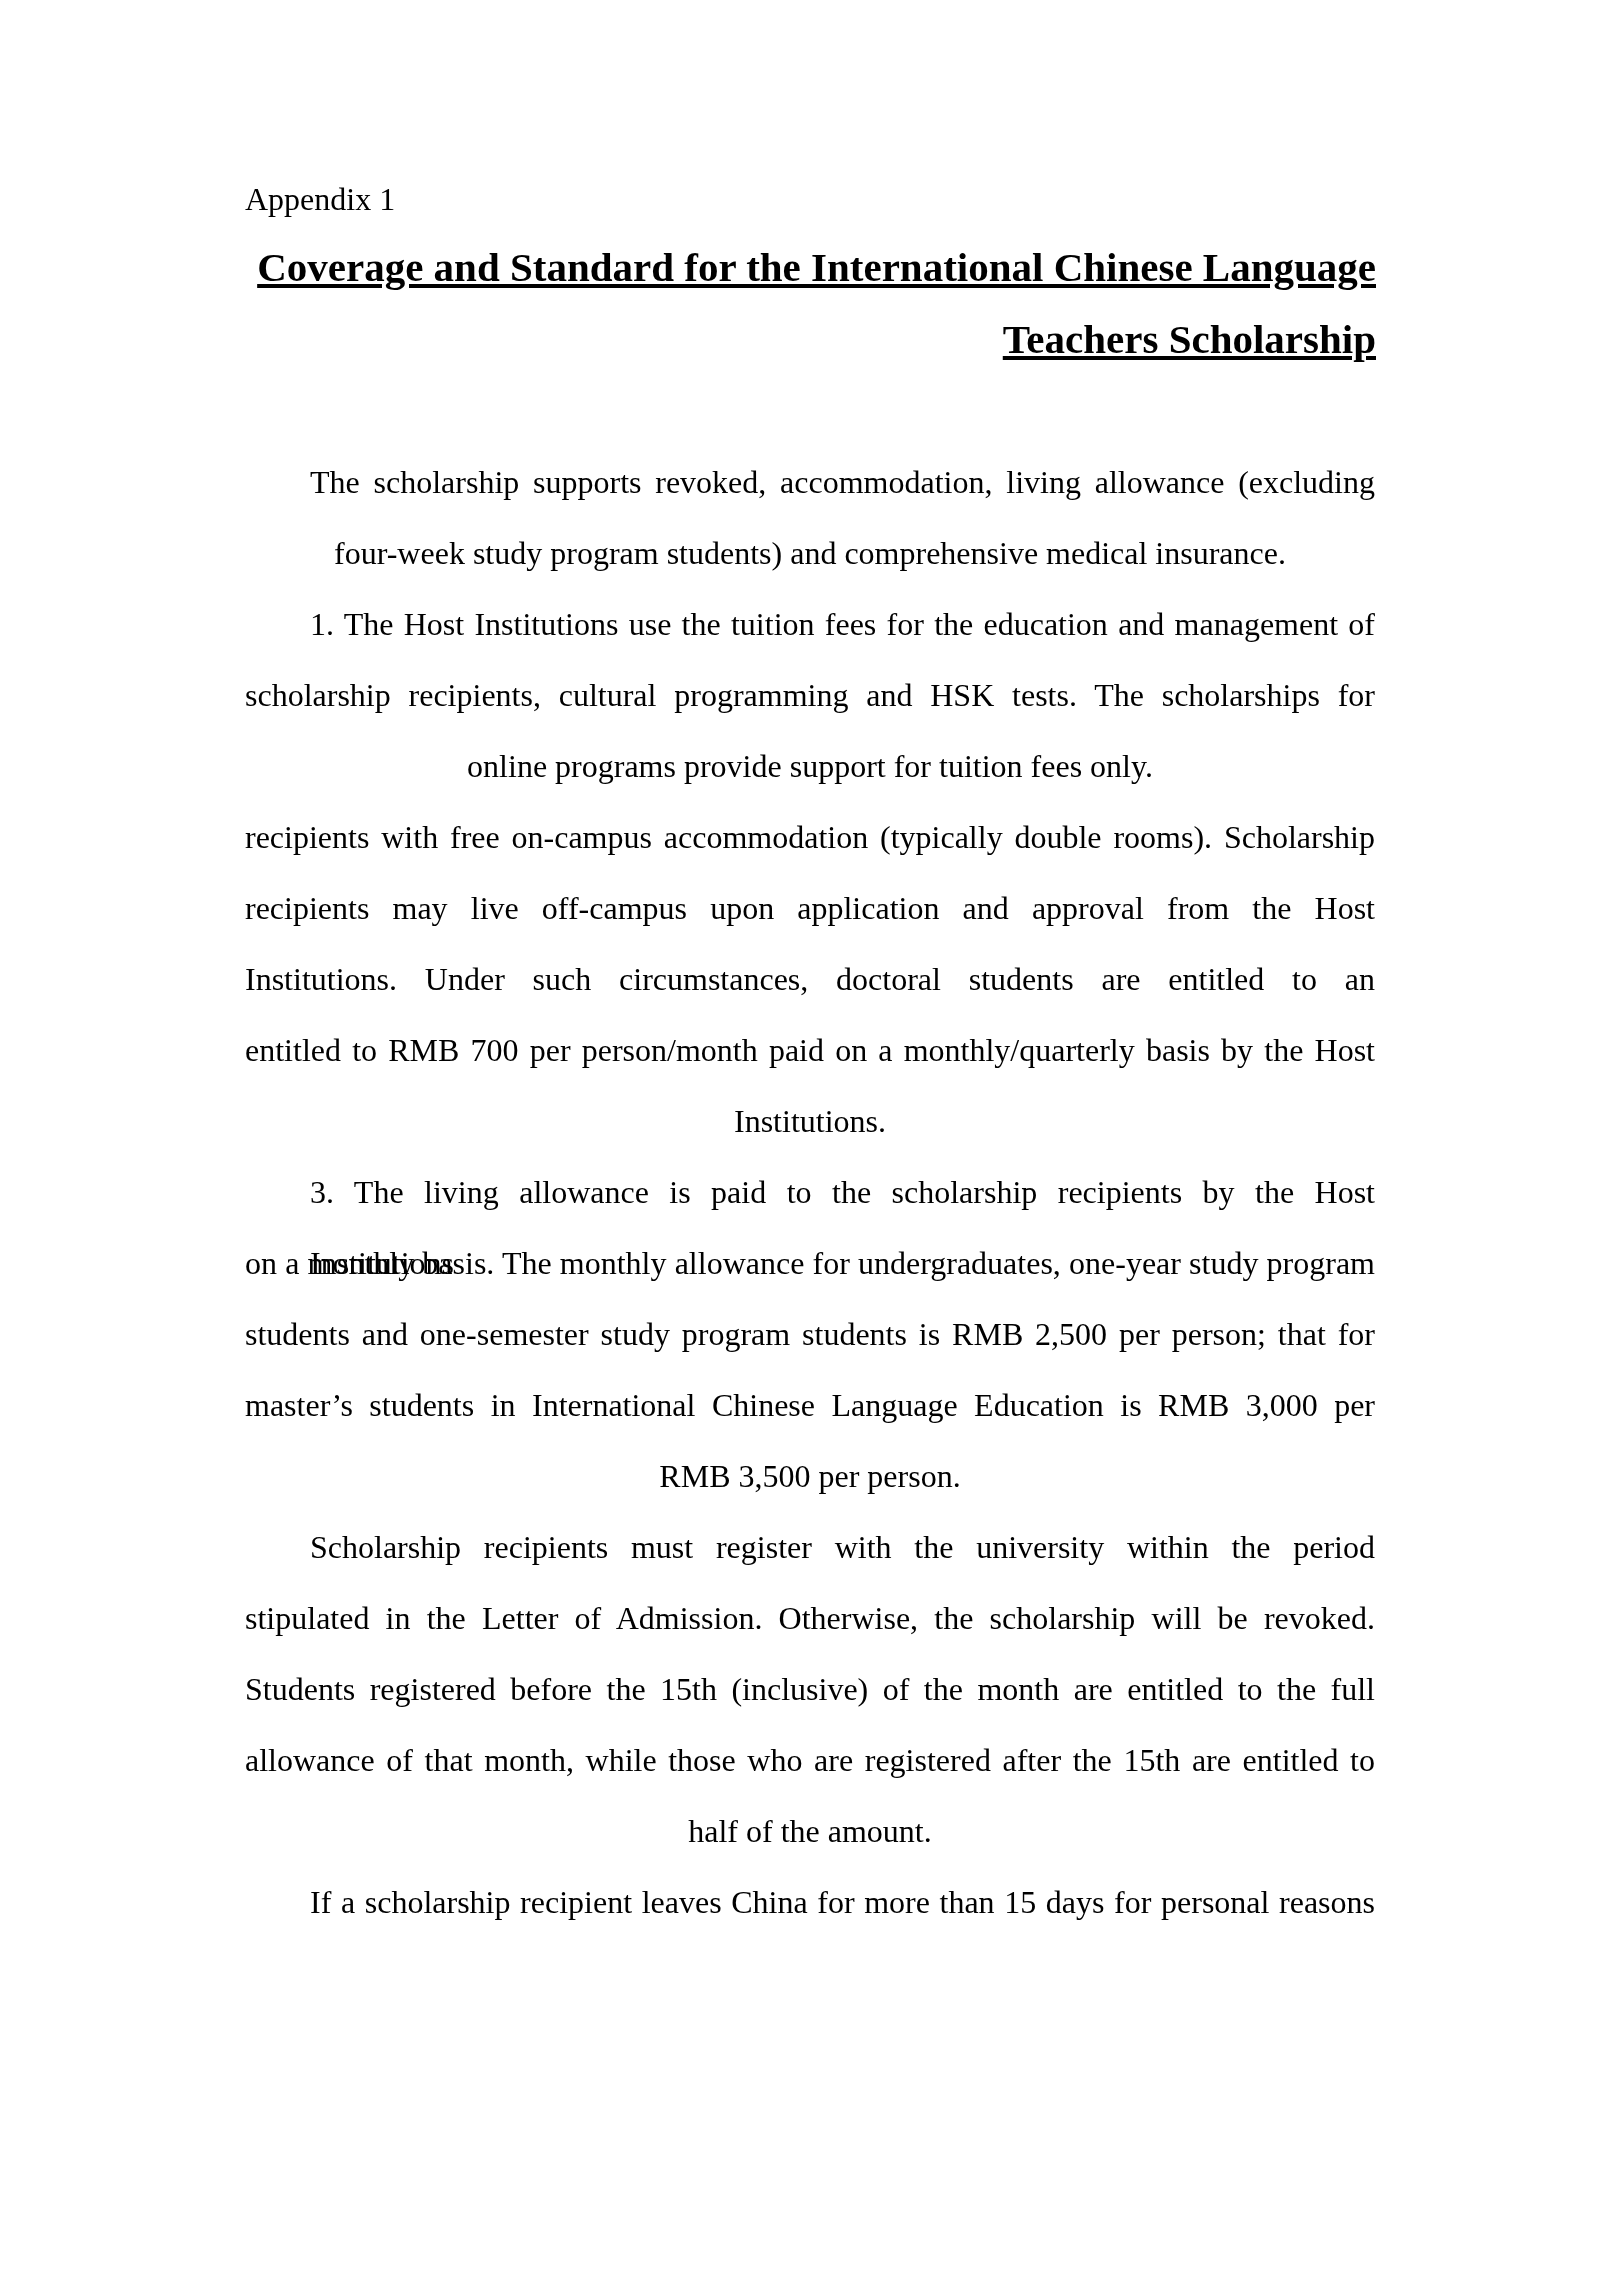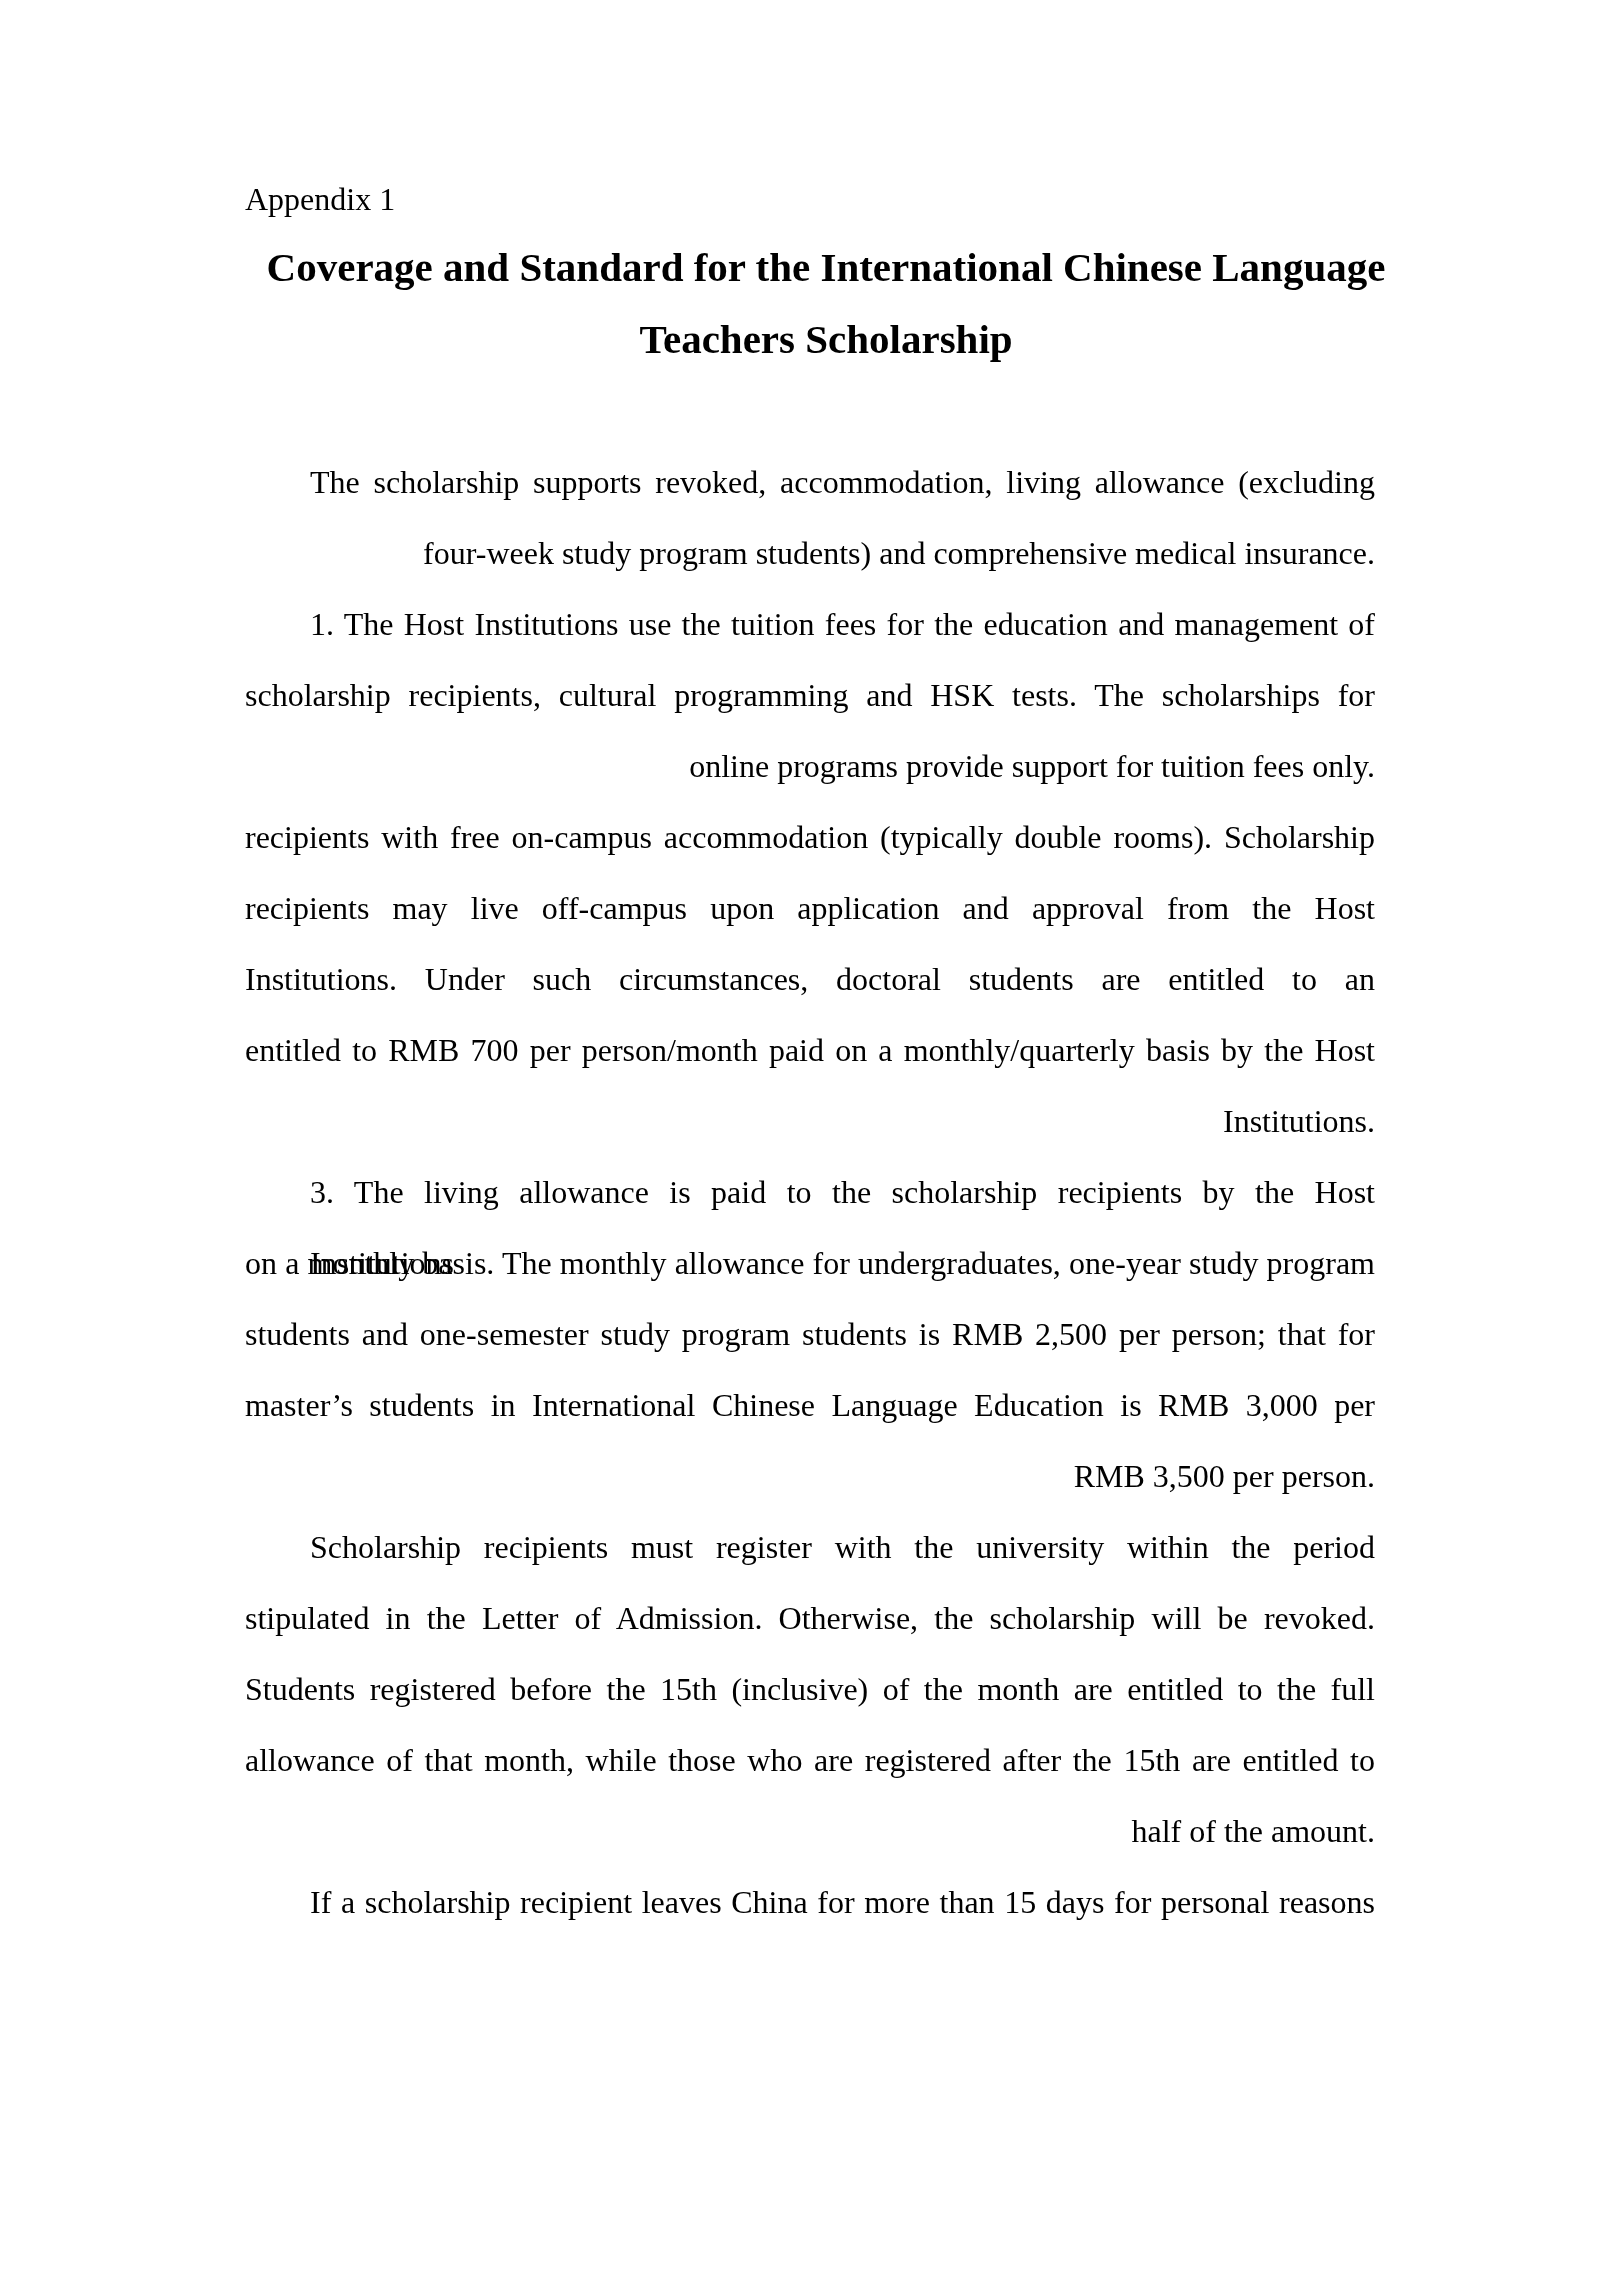--- a/index.html
+++ b/index.html
@@ -27,28 +27,29 @@
   .appendix-label {
     position: absolute;
     left: 245px;
     top: 180px;
     font-size: 32px;
     line-height: 39px;
     white-space: nowrap;
   }
   .doc-title {
     position: absolute;
-    left: 261px;
+    left: 246px;
     top: 231px;
     width: 1130px;
     margin: 0;
     font-size: 41px;
     font-weight: bold;
     line-height: 72px;
-    text-align: center;
+    text-align: right;
+    text-decoration: underline;
   }
   .doc-title .title-line {
     display: block;
     white-space: nowrap;
   }
   .body-text {
     position: absolute;
     left: 245px;
     top: 447px;
     width: 1130px;
@@ -66,21 +67,21 @@
   }
   .line.just {
     text-align: justify;
     text-align-last: justify;
     white-space: normal;
   }
   .line.indent {
     padding-left: 65px;
   }
   .line.last {
-    text-align: right;
+    text-align: center;
   }
 </style>
 </head>
 <body>
 
 <div class="page">
 
   <div class="appendix-label">Appendix 1</div>
 
   <h1 class="doc-title">

